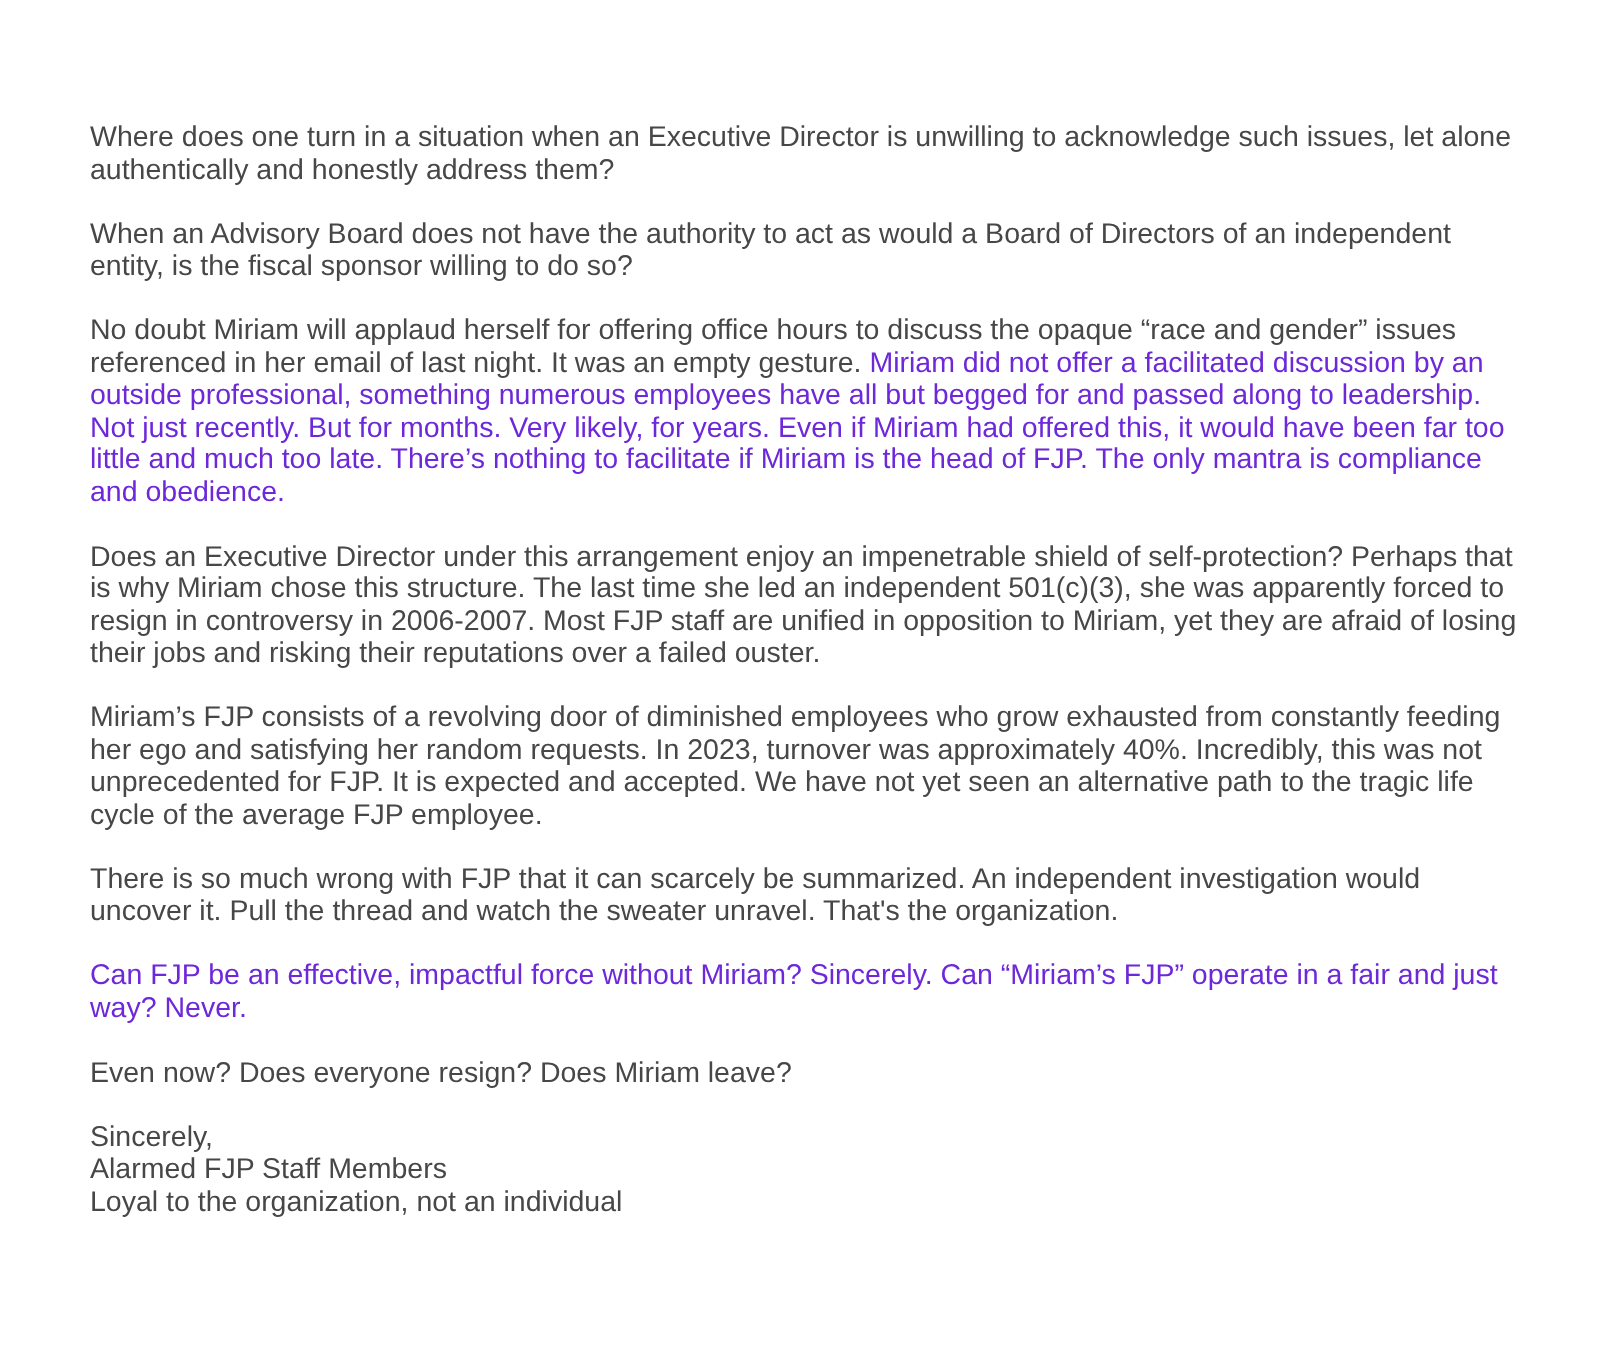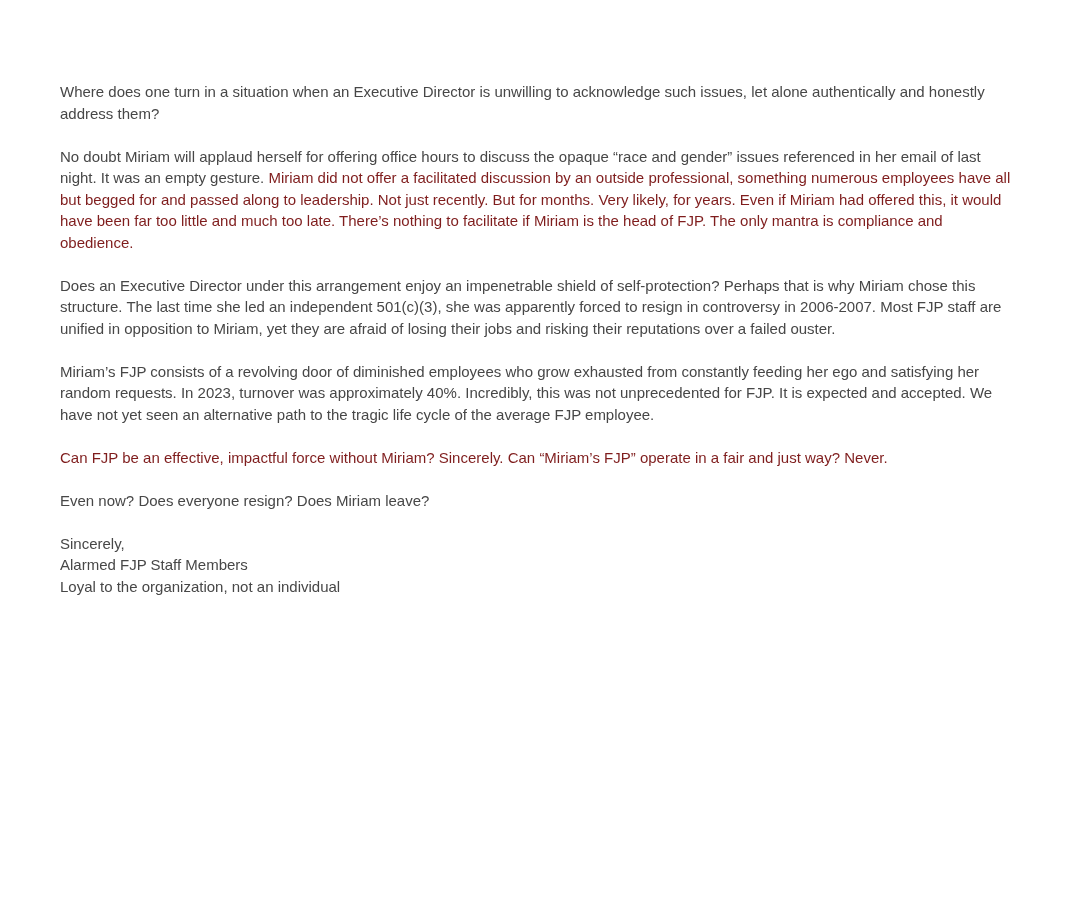--- a/index.html
+++ b/index.html
@@ -13,46 +13,48 @@
     height: 902px;
     background: #ffffff;
     overflow: hidden;
   }
   .content {
     position: absolute;
     left: 60px;
     top: 81px;
     width: 956px;
     font-family: "Liberation Sans", sans-serif;
-    font-size: 15px;
+    font-size: 19px;
     line-height: 21.5px;
     text-align: left;
   }
   .para {
     margin: 0 0 21.5px 0;
     white-space: pre-wrap;
   }
   .para:last-child {
     margin-bottom: 0;
   }
   .t-normal {
     color: #474747;
   }
   .t-emphasis {
-    color: #7f1d1d;
+    color: #6d28d9;
   }
 </style>
 </head>
 <body>
 
 <div class="page">
   <div class="content">
       <p class="para"><span class="t-normal">Where does one turn in a situation when an Executive Director is unwilling to acknowledge such issues, let alone authentically and honestly address them?</span></p>
+      <p class="para"><span class="t-normal">When an Advisory Board does not have the authority to act as would a Board of Directors of an independent entity, is the fiscal sponsor willing to do so?</span></p>
       <p class="para"><span class="t-normal">No doubt Miriam will applaud herself for offering office hours to discuss the opaque “race and gender” issues referenced in her email of last night. It was an empty gesture. </span><span class="t-emphasis">Miriam did not offer a facilitated discussion by an outside professional, something numerous employees have all but begged for and passed along to leadership. Not just recently. But for months. Very likely, for years. Even if Miriam had offered this, it would have been far too little and much too late. There’s nothing to facilitate if Miriam is the head of FJP. The only mantra is compliance and obedience.</span></p>
       <p class="para"><span class="t-normal">Does an Executive Director under this arrangement enjoy an impenetrable shield of self-protection? Perhaps that is why Miriam chose this structure. The last time she led an independent 501(c)(3), she was apparently forced to resign in controversy in 2006-2007. Most FJP staff are unified in opposition to Miriam, yet they are afraid of losing their jobs and risking their reputations over a failed ouster.</span></p>
       <p class="para"><span class="t-normal">Miriam’s FJP consists of a revolving door of diminished employees who grow exhausted from constantly feeding her ego and satisfying her random requests. In 2023, turnover was approximately 40%. Incredibly, this was not unprecedented for FJP. It is expected and accepted. We have not yet seen an alternative path to the tragic life cycle of the average FJP employee.</span></p>
+      <p class="para"><span class="t-normal">There is so much wrong with FJP that it can scarcely be summarized. An independent investigation would uncover it. Pull the thread and watch the sweater unravel. That's the organization.</span></p>
       <p class="para"><span class="t-emphasis">Can FJP be an effective, impactful force without Miriam? Sincerely. Can “Miriam’s FJP” operate in a fair and just way? Never.</span></p>
       <p class="para"><span class="t-normal">Even now? Does everyone resign? Does Miriam leave?</span></p>
       <p class="para"><span class="t-normal">Sincerely,
 Alarmed FJP Staff Members
 Loyal to the organization, not an individual</span></p>
     </div>
 </div>
 
 </body></html>

